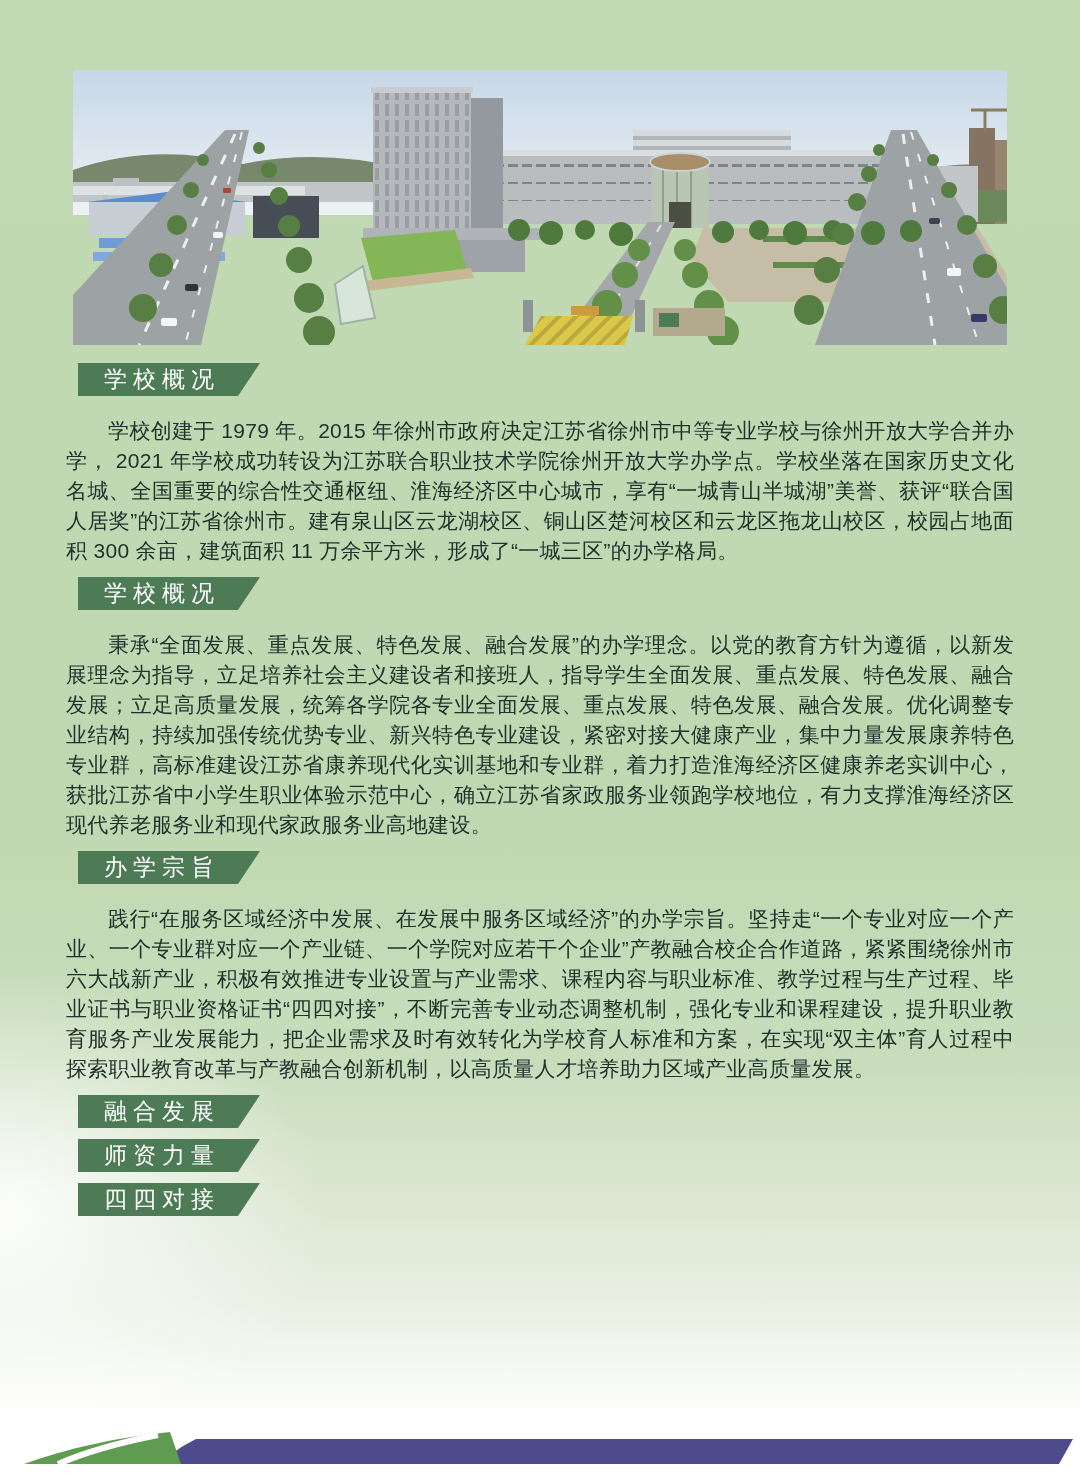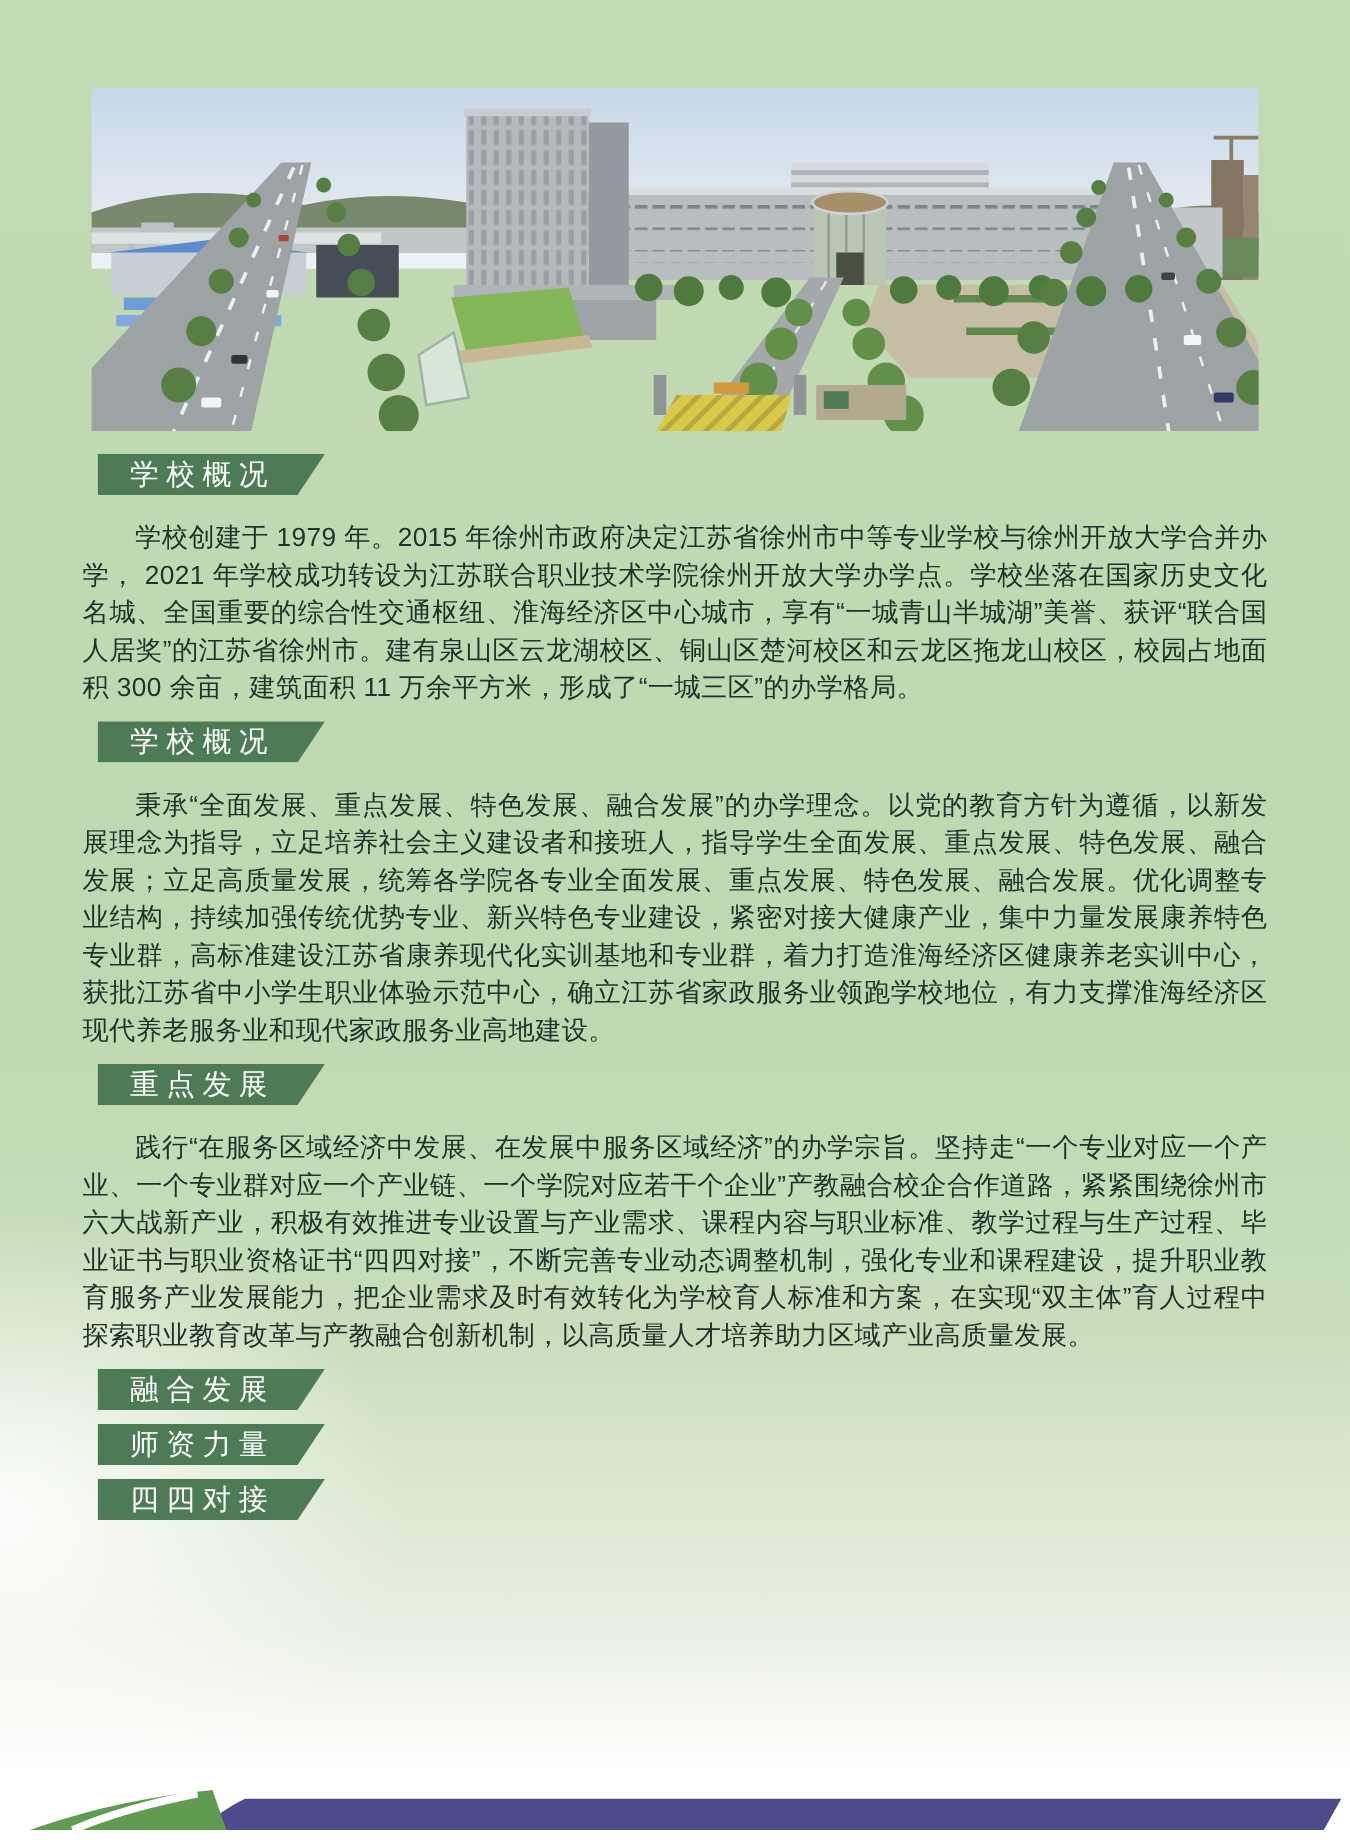--- a/index.html
+++ b/index.html
@@ -218,21 +218,21 @@
       <span>学校概况</span>
     </div>
     <p class="para">学校创建于 1979 年。2015 年徐州市政府决定江苏省徐州市中等专业学校与徐州开放大学合并办学， 2021 年学校成功转设为江苏联合职业技术学院徐州开放大学办学点。学校坐落在国家历史文化名城、全国重要的综合性交通枢纽、淮海经济区中心城市，享有“一城青山半城湖”美誉、获评“联合国人居奖”的江苏省徐州市。建有泉山区云龙湖校区、铜山区楚河校区和云龙区拖龙山校区，校园占地面积 300 余亩，建筑面积 11 万余平方米，形成了“一城三区”的办学格局。</p>
 
     <div class="banner">
       <span>学校概况</span>
     </div>
     <p class="para">秉承“全面发展、重点发展、特色发展、融合发展”的办学理念。以党的教育方针为遵循，以新发展理念为指导，立足培养社会主义建设者和接班人，指导学生全面发展、重点发展、特色发展、融合发展；立足高质量发展，统筹各学院各专业全面发展、重点发展、特色发展、融合发展。优化调整专业结构，持续加强传统优势专业、新兴特色专业建设，紧密对接大健康产业，集中力量发展康养特色专业群，高标准建设江苏省康养现代化实训基地和专业群，着力打造淮海经济区健康养老实训中心，获批江苏省中小学生职业体验示范中心，确立江苏省家政服务业领跑学校地位，有力支撑淮海经济区现代养老服务业和现代家政服务业高地建设。</p>
 
     <div class="banner">
-      <span>重点发展</span>
+      <span>办学宗旨</span>
     </div>
     <p class="para">践行“在服务区域经济中发展、在发展中服务区域经济”的办学宗旨。坚持走“一个专业对应一个产业、一个专业群对应一个产业链、一个学院对应若干个企业”产教融合校企合作道路，紧紧围绕徐州市六大战新产业，积极有效推进专业设置与产业需求、课程内容与职业标准、教学过程与生产过程、毕业证书与职业资格证书“四四对接”，不断完善专业动态调整机制，强化专业和课程建设，提升职业教育服务产业发展能力，把企业需求及时有效转化为学校育人标准和方案，在实现“双主体”育人过程中探索职业教育改革与产教融合创新机制，以高质量人才培养助力区域产业高质量发展。</p>
 
     <div class="banner">
       <span>融合发展</span>
     </div>
 
     <div class="banner">
       <span>师资力量</span>
     </div>

